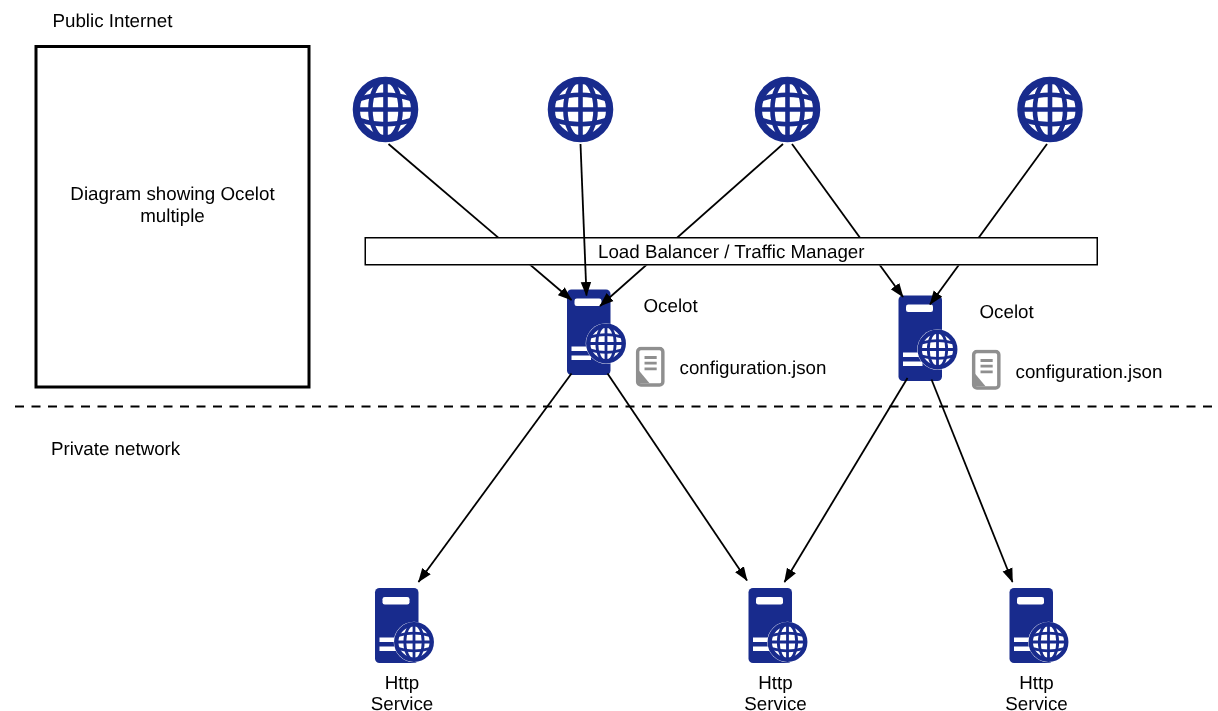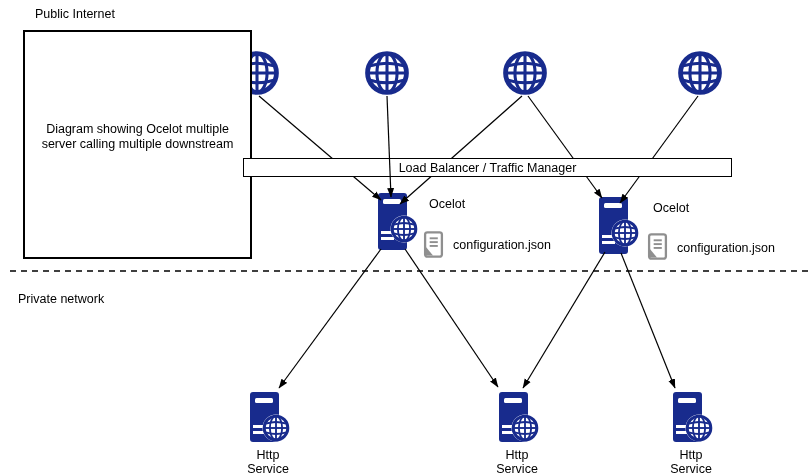--- a/index.html
+++ b/index.html
@@ -2,21 +2,21 @@
 <html style="--navy: #182b8d; --doc-gray: #8f8f8f; --line: #000000; --bg: #ffffff;"><head>
 <meta charset="utf-8">
 <style>
   :root { --navy:#182b8d; --doc-gray:#8f8f8f; --line:#000000; --bg:#ffffff; }
   * { margin:0; padding:0; box-sizing:border-box; }
   body { font-family:"Liberation Sans", sans-serif; background:#fff; }
   #canvas { position:relative; width:812px; height:474px; background:var(--bg); overflow:hidden; color:#000;margin-left:10px; }
 
   .lbl { position:absolute; font-size:12.5px; line-height:15px; white-space:nowrap; color:#000; z-index:3; }
 
-  .desc-box { position:absolute; left:13px; top:30px; width:229px; height:229px;
+  .desc-box { position:absolute; left:13px; top:30px; width:184px; height:229px;
     border:2px solid #000; background:#fff; z-index:2;
     text-align:center; font-size:12.5px; line-height:15px; padding-top:90px; }
 
   .lb-box { position:absolute; left:233px; top:158px; width:489px; height:19px;
     background:#fff; border:1px solid #000; z-index:3;
     display:flex; align-items:center; justify-content:center; font-size:12.5px; }
 
   .wires { position:absolute; left:0; top:0; z-index:2; pointer-events:none; }
   .wires-top { position:absolute; left:0; top:0; z-index:4; pointer-events:none; }
 
@@ -32,25 +32,24 @@
   .doc-icon { position:absolute; width:21px; height:27px; z-index:1; }
 
   .svc-label { position:absolute; width:84px; text-align:center; font-size:12.5px; line-height:14px; z-index:3; }
 </style>
 </head>
 <body>
 
 <div id="canvas">
 
   <div class="lbl" style="left:25px; top:7px;">Public Internet</div>
-  <div class="lbl" style="left:8px; top:292px;">Private network</div>
+  <div class="lbl" style="left:24px; top:292px;">Private network</div>
 
   <div class="desc-box">
     <div>Diagram showing Ocelot multiple</div>
-    <div>server calling multiple downstream</div>
   </div>
 
   <span class="bigglobe" style="left:224px; top:50px;"><svg viewBox="0 0 48 48" width="100%" height="100%">
         <circle cx="24" cy="24" r="20.3" fill="#fff" style="stroke:var(--navy)" stroke-width="5"></circle>
         <line x1="4.5" y1="24" x2="43.5" y2="24" style="stroke:var(--navy)" stroke-width="3.2"></line>
         <line x1="24" y1="4" x2="24" y2="44" style="stroke:var(--navy)" stroke-width="3.2"></line>
         <ellipse cx="24" cy="24" rx="10.5" ry="20.3" fill="none" style="stroke:var(--navy)" stroke-width="3.2"></ellipse>
         <path d="M6.5,16.5 Q24,11 41.5,16.5" fill="none" style="stroke:var(--navy)" stroke-width="3.2"></path>
         <path d="M6.5,31.5 Q24,37 41.5,31.5" fill="none" style="stroke:var(--navy)" stroke-width="3.2"></path>
       </svg></span>

